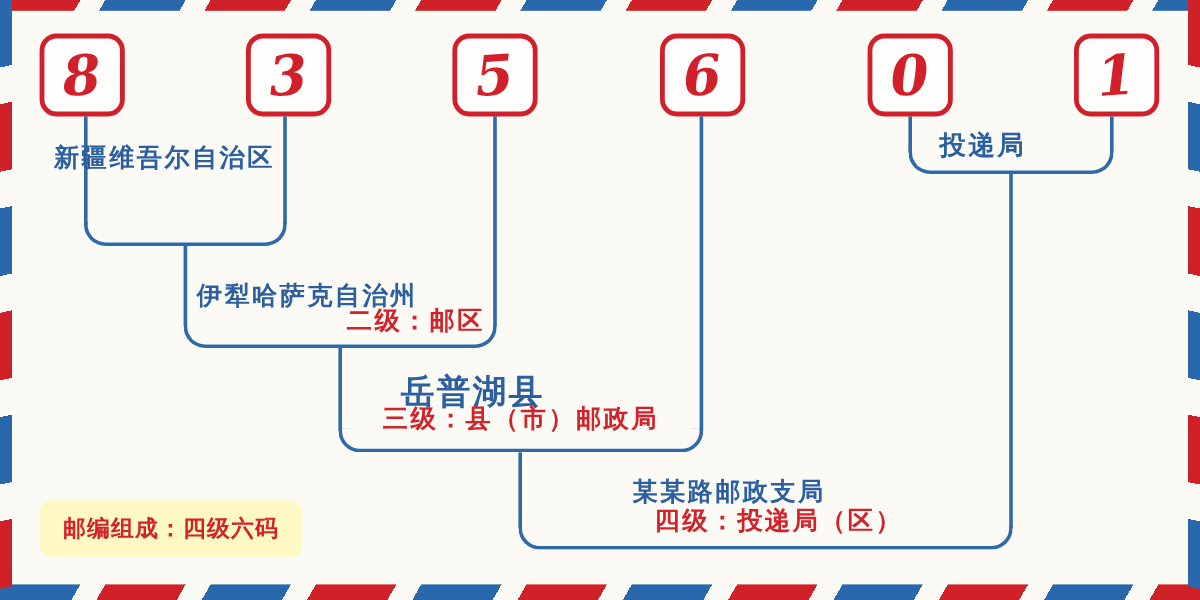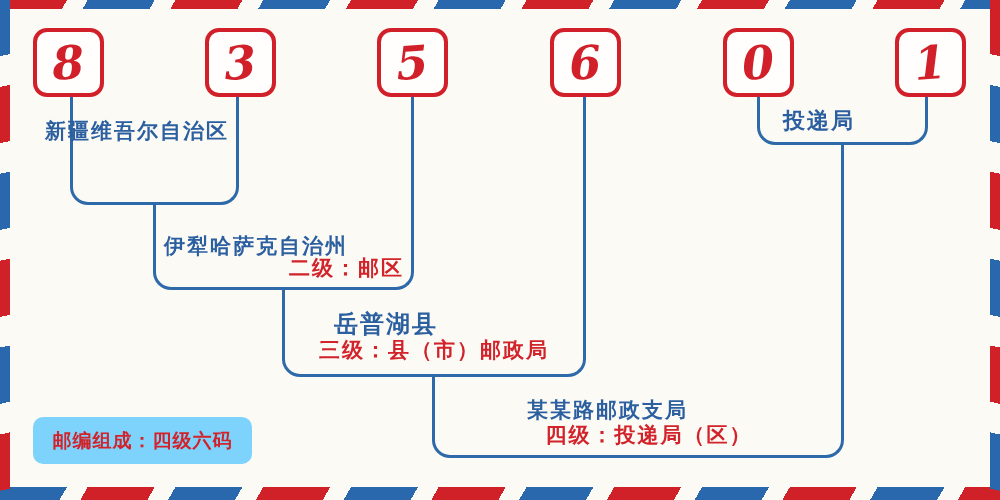--- a/index.html
+++ b/index.html
@@ -37,21 +37,21 @@
     position:absolute;color:#2b5f9f;text-align:left;
     font-family:"Liberation Serif",serif;font-weight:bold;font-size:21px;letter-spacing:2px;
   }
   .red-level{
     position:absolute;color:#d2222a;text-align:center;
     font-family:"Liberation Sans",sans-serif;font-weight:bold;font-size:21px;
     letter-spacing:2px;white-space:pre-line;line-height:21px;
   }
   .badge{
     position:absolute;left:33px;top:417px;width:219px;height:47px;
-    background:#7dd3fc;border-radius:10px;
+    background:#fef9c3;border-radius:10px;
     display:flex;align-items:center;justify-content:center;
   }
   .badge-text{
     color:#d2222a;font-family:"Liberation Sans",sans-serif;
     font-weight:bold;font-size:19px;letter-spacing:1px;
   }
 </style>
 </head>
 <body>
 
@@ -99,21 +99,21 @@
 
   <div class="vline" style="left:432px;top:377px;height:63px;"></div>
   <div class="vline" style="left:841px;top:145px;height:295px;"></div>
   <div class="ubottom" style="left:432px;top:438px;width:412px;"></div>
 
   <div class="blue-name" style="left:45px;top:117px;width:220px;">新疆维吾尔自治区</div>
 
   <div class="blue-name" style="left:164px;top:232px;width:240px;">伊犁哈萨克自治州</div>
   <div class="red-level" style="left:164px;top:257px;width:240px;text-align:right;">二级：邮区</div>
 
-  <div class="blue-name" style="left:334px;top:308px;width:200px;font-size:24px;">岳普湖县</div>
+  <div class="blue-name" style="left:334px;top:308px;width:200px;font-size:28px;">岳普湖县</div>
   <div class="red-level" style="left:284px;top:339px;width:300px;">三级：县（市）邮政局</div>
 
   <div class="blue-name" style="left:527px;top:396px;width:220px;">某某路邮政支局</div>
   <div class="red-level" style="left:499px;top:424px;width:300px;">四级：投递局（区）</div>
 
   <div class="blue-name" style="left:783px;top:106px;width:120px;font-size:22px;">投递局</div>
 
   <div class="badge">
     <span class="badge-text">邮编组成：四级六码</span>
   </div>

